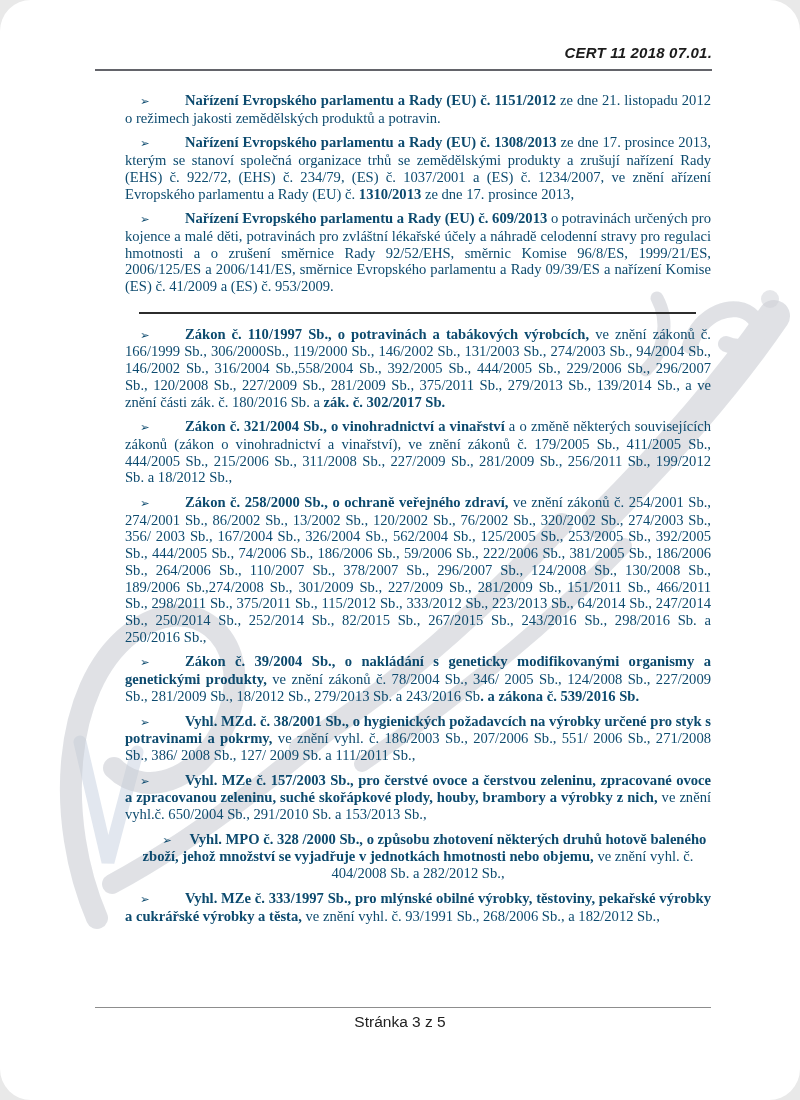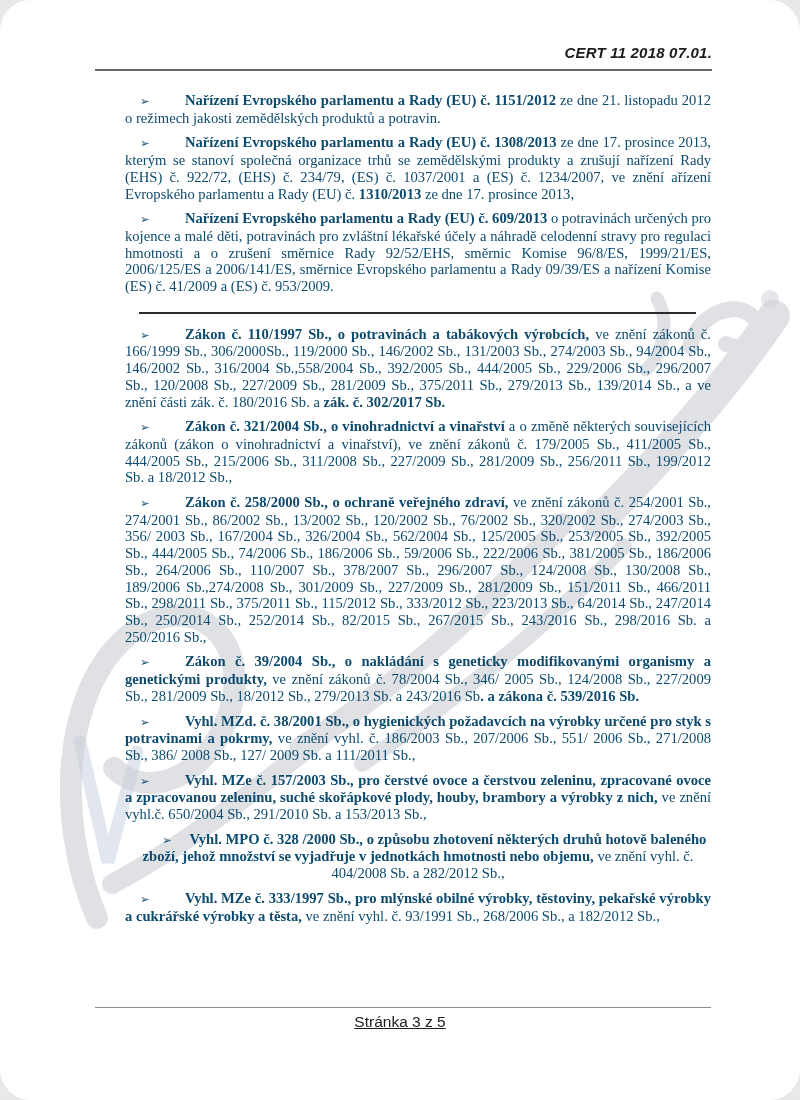--- a/index.html
+++ b/index.html
@@ -49,21 +49,21 @@
     border-top:2px solid #2c2c2c;
   }
   .footer-rule{
     position:absolute;left:95px;top:1007px;width:616px;height:0;z-index:2;
     border-top:1.5px solid #8d8d8d;
   }
   .page-number{
     position:absolute;left:0;top:1013px;width:800px;z-index:2;
     text-align:center;
     font-family:"Liberation Sans","DejaVu Sans",sans-serif;
-    font-size:15.5px;color:#212121;text-decoration:underline;
+    font-size:15.5px;color:#212121;
   }
 </style>
 </head>
 <body>
 
 <div class="page">
 
   <svg class="watermark" width="800" height="1100" viewBox="0 0 800 1100" aria-hidden="true">
     <path d="M 80 742 L 108 862 L 137 752" fill="none" stroke="#dde3ec" stroke-width="13" stroke-linecap="round" opacity="0.85"></path>
     <g fill="none" stroke="#c7cad1" stroke-linecap="round" opacity="0.55">

